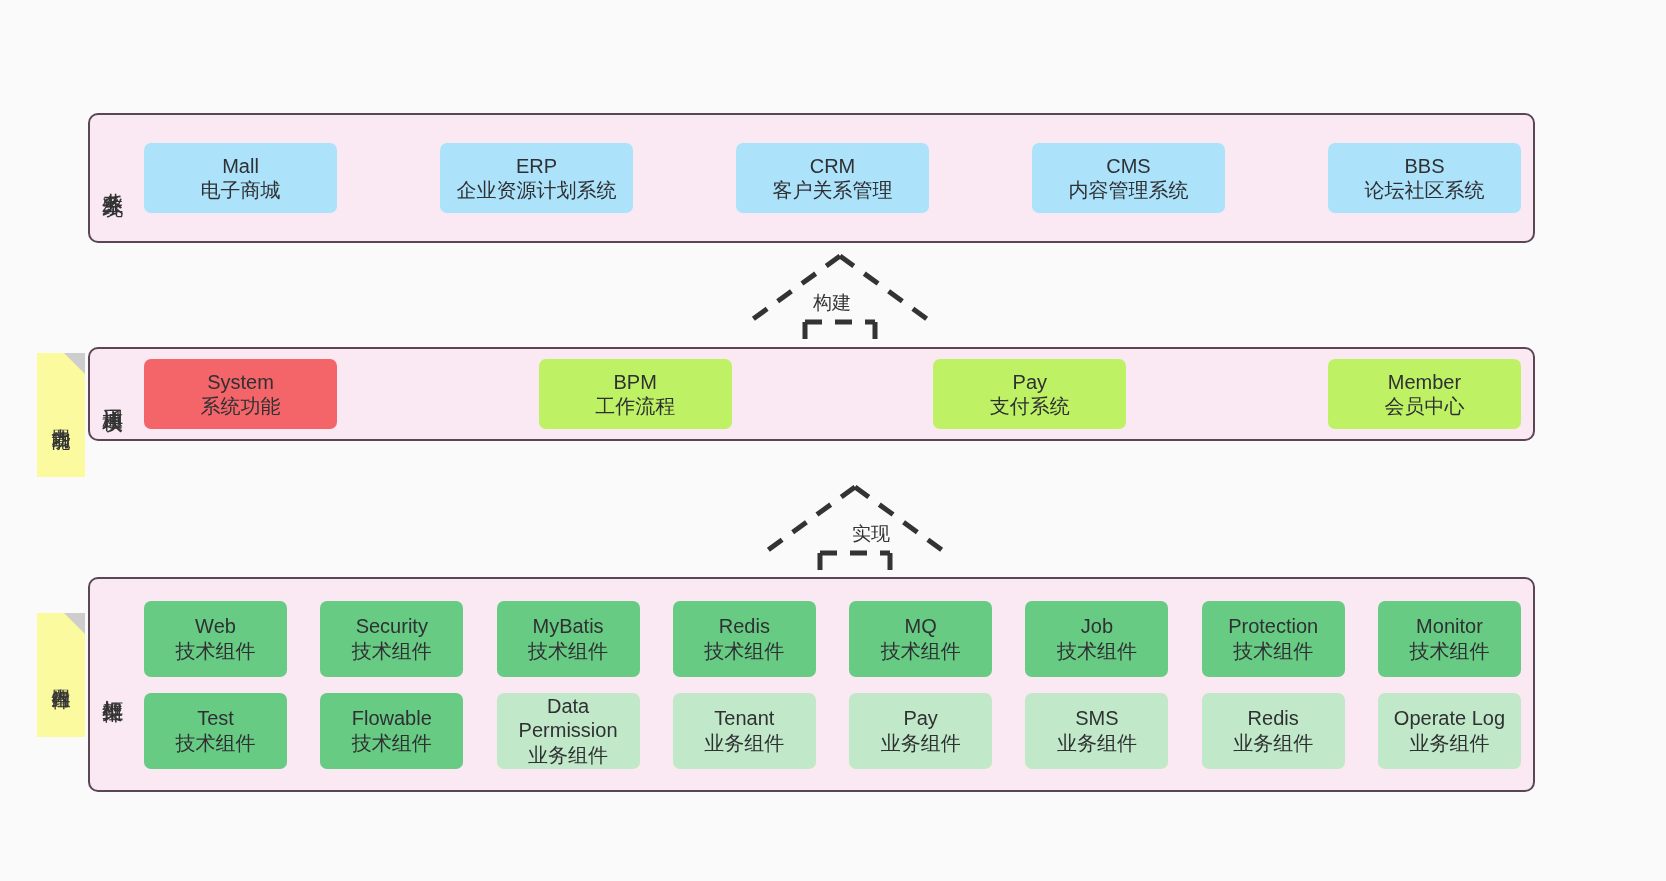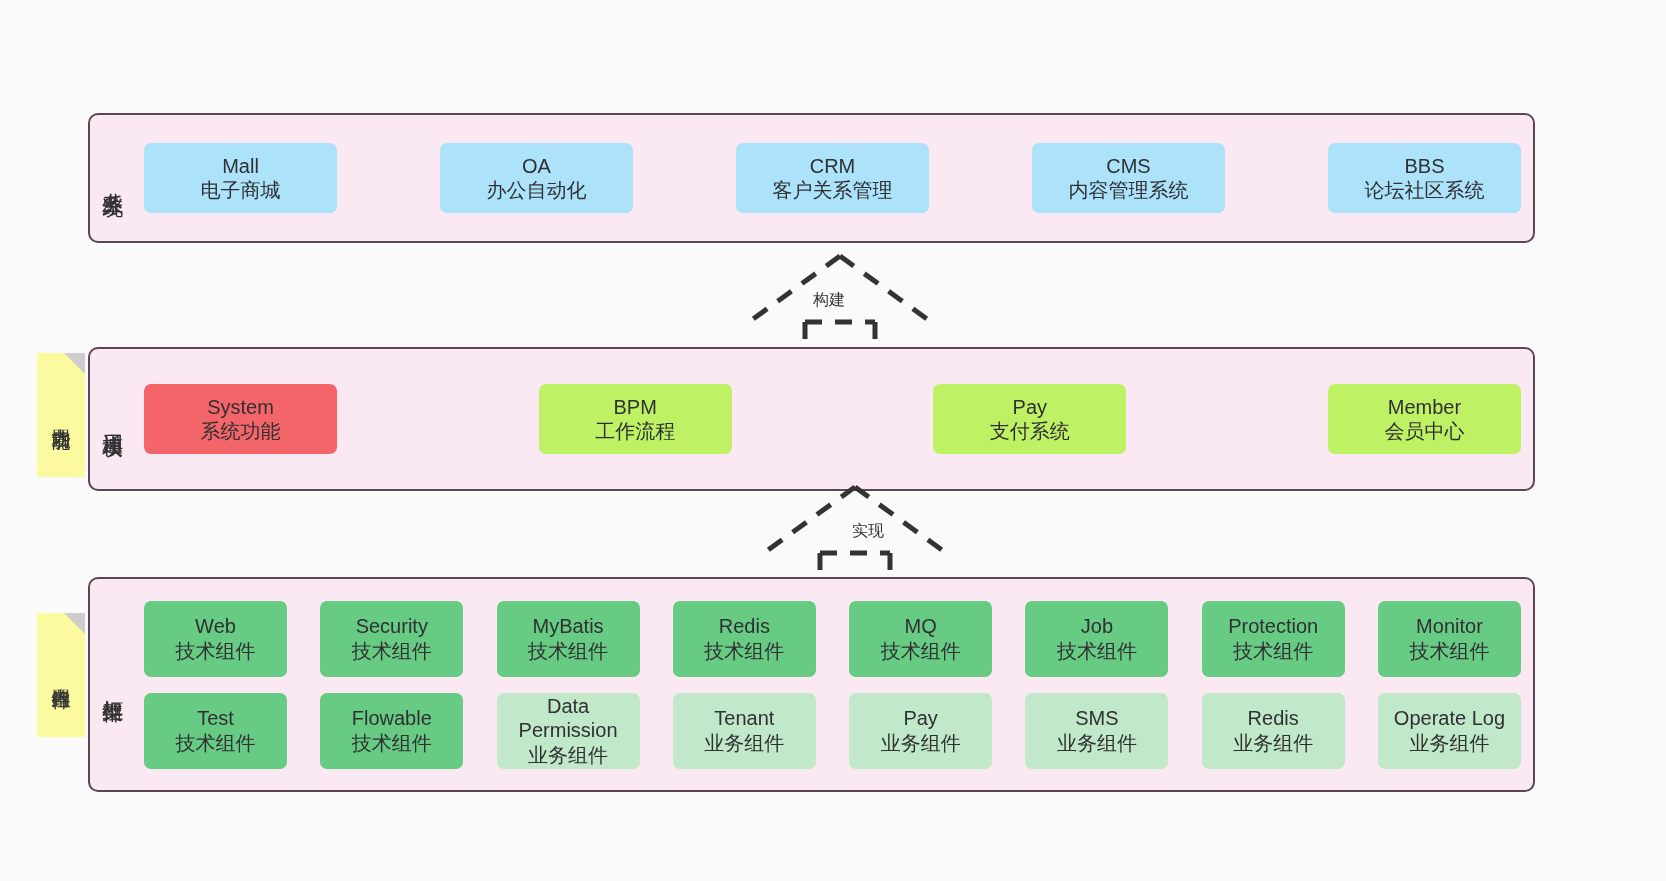--- a/index.html
+++ b/index.html
@@ -93,21 +93,21 @@
     left: 88px;  top: 113px;
     width: 1447px; height: 130px;
   }
   #layer-business .card {
     width: 193px; height: 70px;
   }
 
   
   #layer-modules {
     left: 88px;  top: 347px;
-    width: 1447px; height: 144px;
+    width: 1447px; height: 94px;
   }
   #layer-modules .card {
     width: 193px; height: 70px;
   }
 
   
   #layer-framework {
     left: 88px;  top: 577px;
     width: 1447px; height: 215px;
   }
@@ -144,21 +144,21 @@
   #note-modules  { left: 37px; top: 353px; height: 124px; }
   #note-framework{ left: 37px; top: 613px; height: 124px; }
 
   
   .connector {
     position: absolute;
     pointer-events: none;
   }
   .connector-label {
     position: absolute;
-    font-size: 16px;
+    font-size: 19px;
     color: #333333;
     background: transparent;
     white-space: nowrap;
   }
   #conn-build  { left: 745px; top: 252px; width: 190px; height: 96px; }
   #conn-impl   { left: 760px; top: 483px; width: 190px; height: 96px; }
   #lbl-build   { left: 813px; top: 290px; }
   #lbl-impl    { left: 852px; top: 521px; }
 </style>
 </head>
@@ -168,22 +168,22 @@
 
   <div class="layer" id="layer-business">
     <div class="layer-title">业务系统</div>
     <div class="layer-body">
       <div class="row">
         <div class="card blue">
           <span class="ln1">Mall</span>
           <span class="ln2">电子商城</span>
         </div>
         <div class="card blue">
-          <span class="ln1">OA</span>
-          <span class="ln2">办公自动化</span>
+          <span class="ln1">ERP</span>
+          <span class="ln2">企业资源计划系统</span>
         </div>
         <div class="card blue">
           <span class="ln1">CRM</span>
           <span class="ln2">客户关系管理</span>
         </div>
         <div class="card blue">
           <span class="ln1">CMS</span>
           <span class="ln2">内容管理系统</span>
         </div>
         <div class="card blue">

